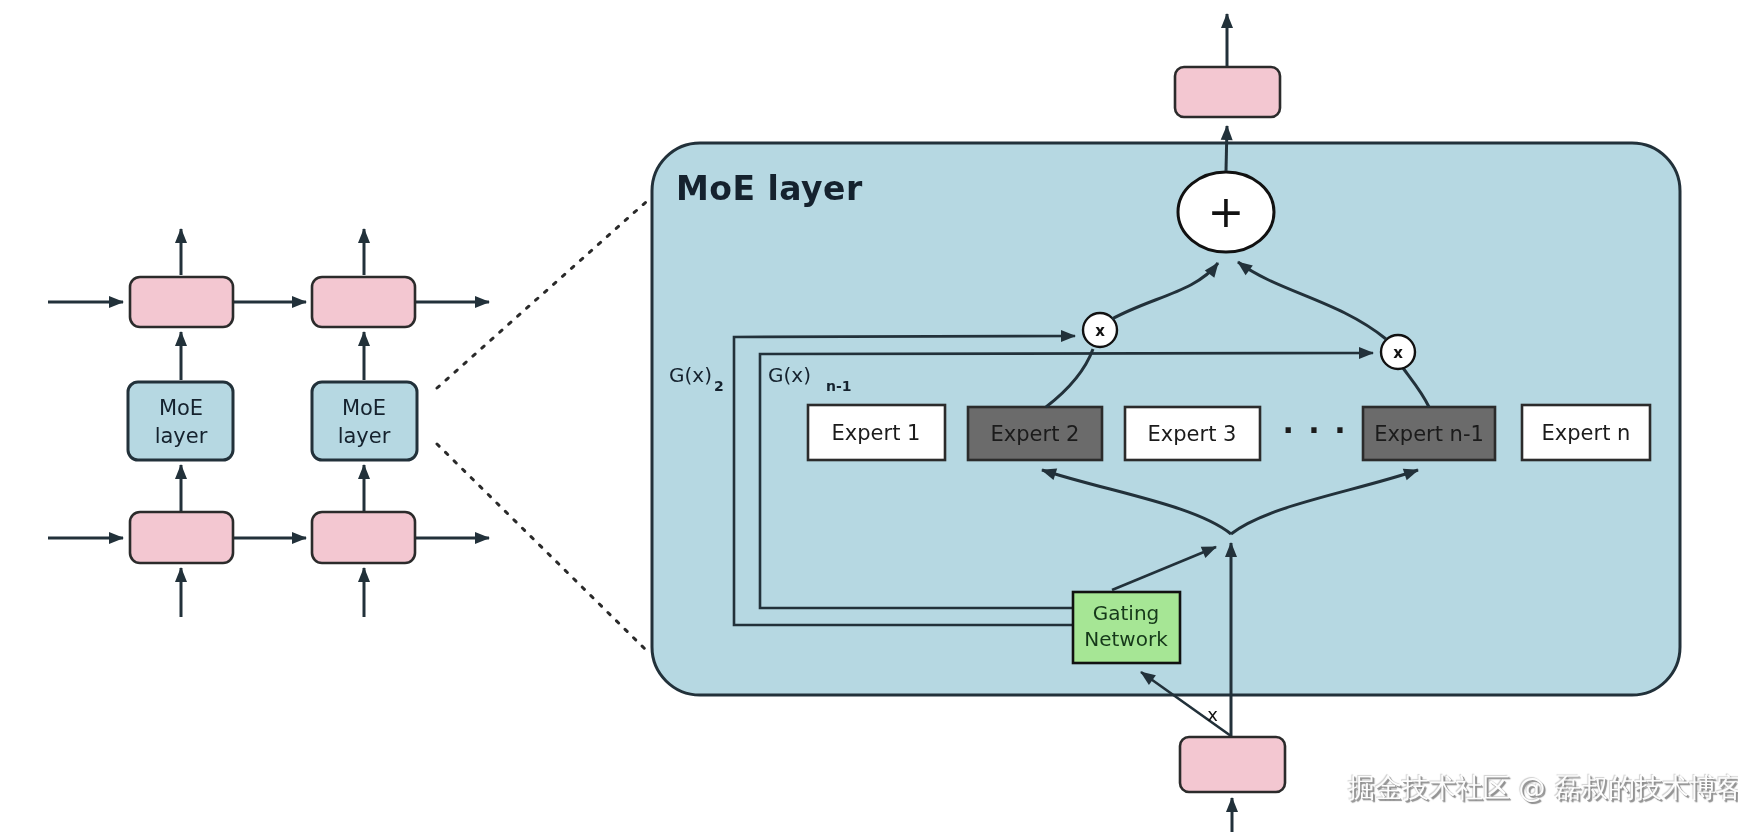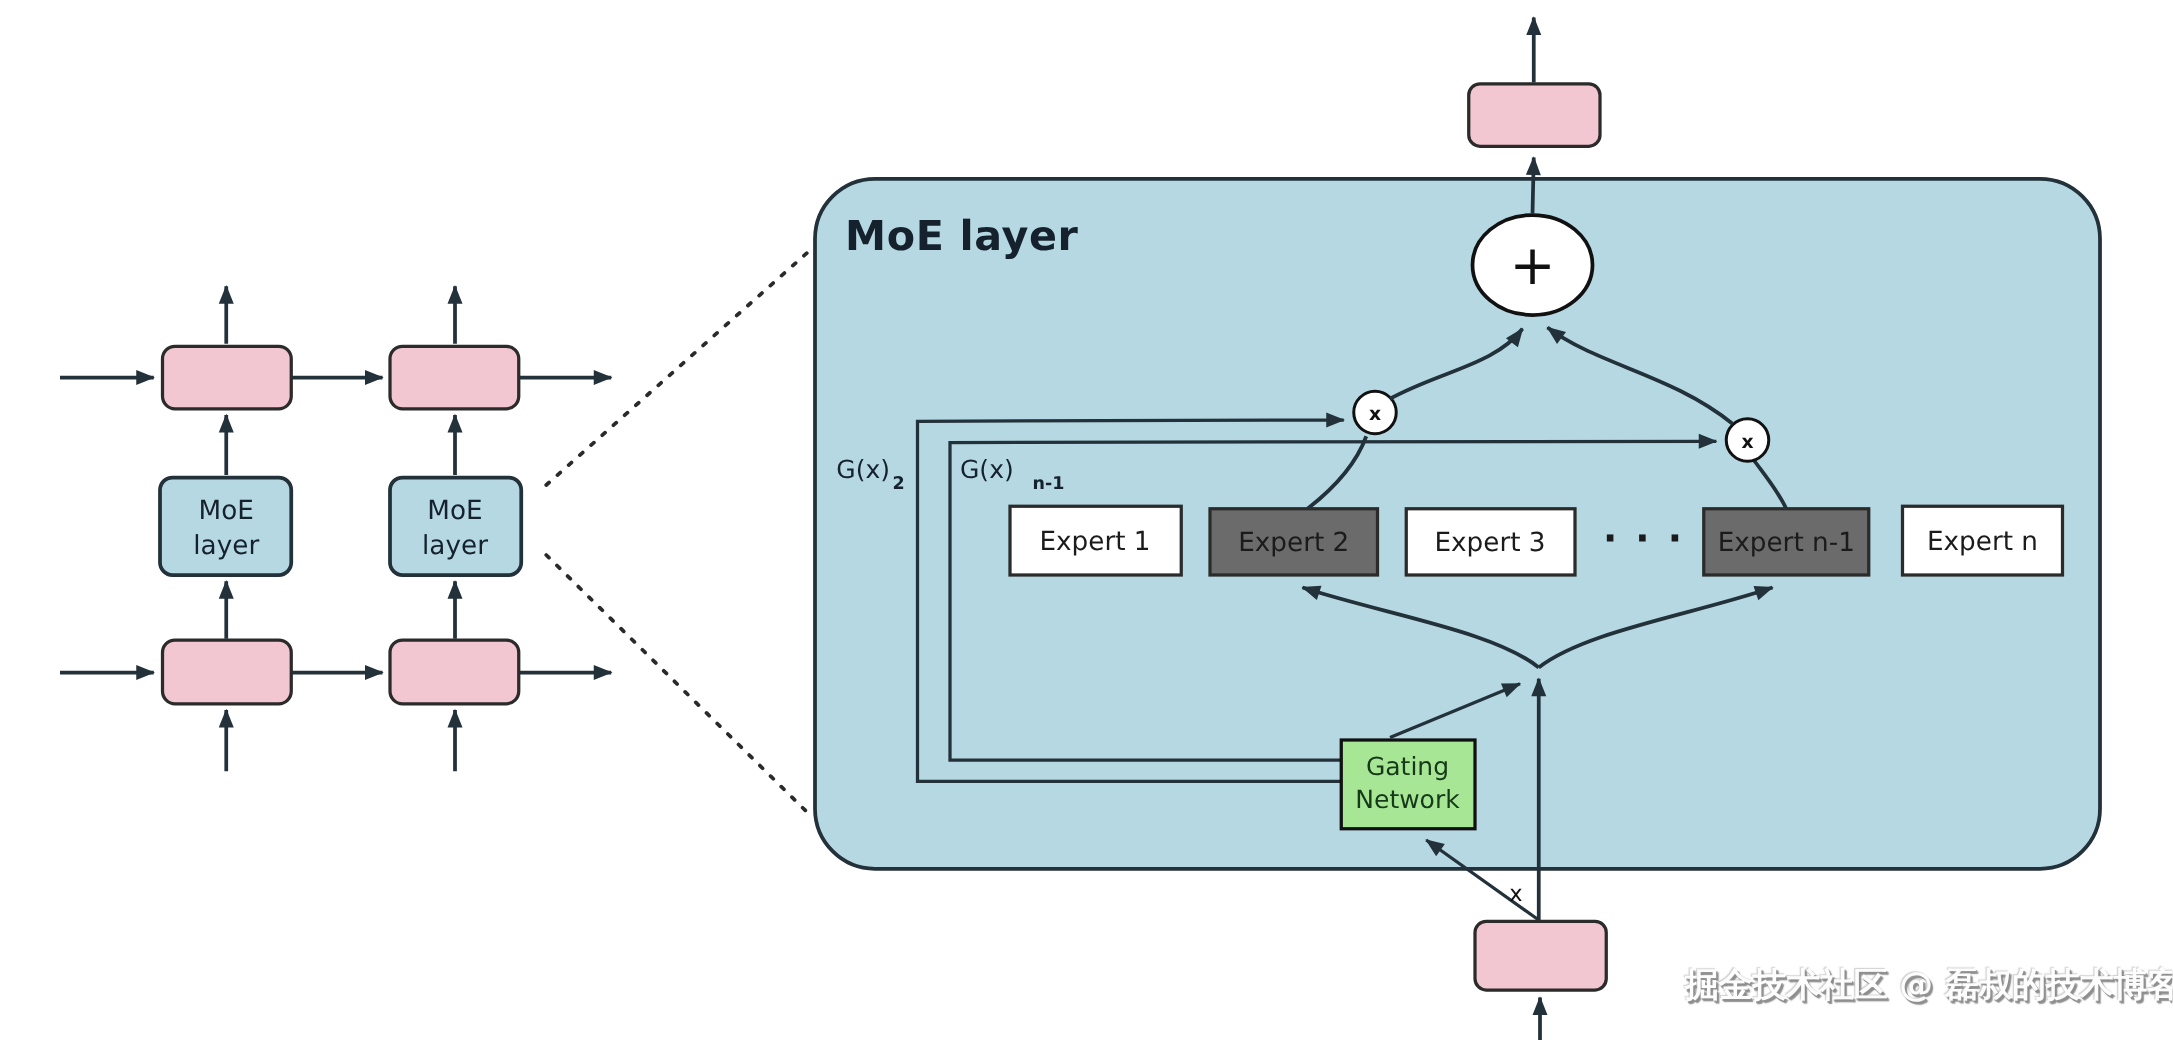--- a/index.html
+++ b/index.html
@@ -16,21 +16,21 @@
   .title{font-size:33px;font-weight:bold;letter-spacing:0.5px;}
   .moe-small{font-size:21px;fill:#15222e;}
   .gate-lbl{font-size:20px;fill:#15222e;}
   .gate-sub{font-size:14px;font-weight:bold;fill:#15222e;}
   .gating-txt{font-size:20px;fill:#16391a;}
   .op-plus{font-size:44px;fill:#111;}
   .op-x{font-size:15px;font-weight:bold;fill:#111;}
   .in-x{font-size:18px;fill:#111;}
   .dots{font-size:30px;font-weight:bold;fill:#1b1b1b;letter-spacing:2px;}
   .watermark{position:absolute;left:1348px;top:770px;width:385px;
-     font-size:27px;font-weight:bold;color:#fdfdfd;white-space:nowrap;
+     font-size:27px;font-weight:normal;color:#fdfdfd;white-space:nowrap;
      text-shadow:2px 2px 1px #8e8e8e,-1px -1px 1px #cfcfcf,1px 1px 0 #a5a5a5;}
   text{font-family:"DejaVu Sans", sans-serif;}
 </style>
 </head>
 <body>
 
 <div class="stage">
 <svg width="1738" height="832" viewBox="0 0 1738 832">
   <defs>
     <marker id="ah" markerUnits="userSpaceOnUse" markerWidth="18" markerHeight="14" viewBox="0 0 18 14" refX="15" refY="7" orient="auto">

